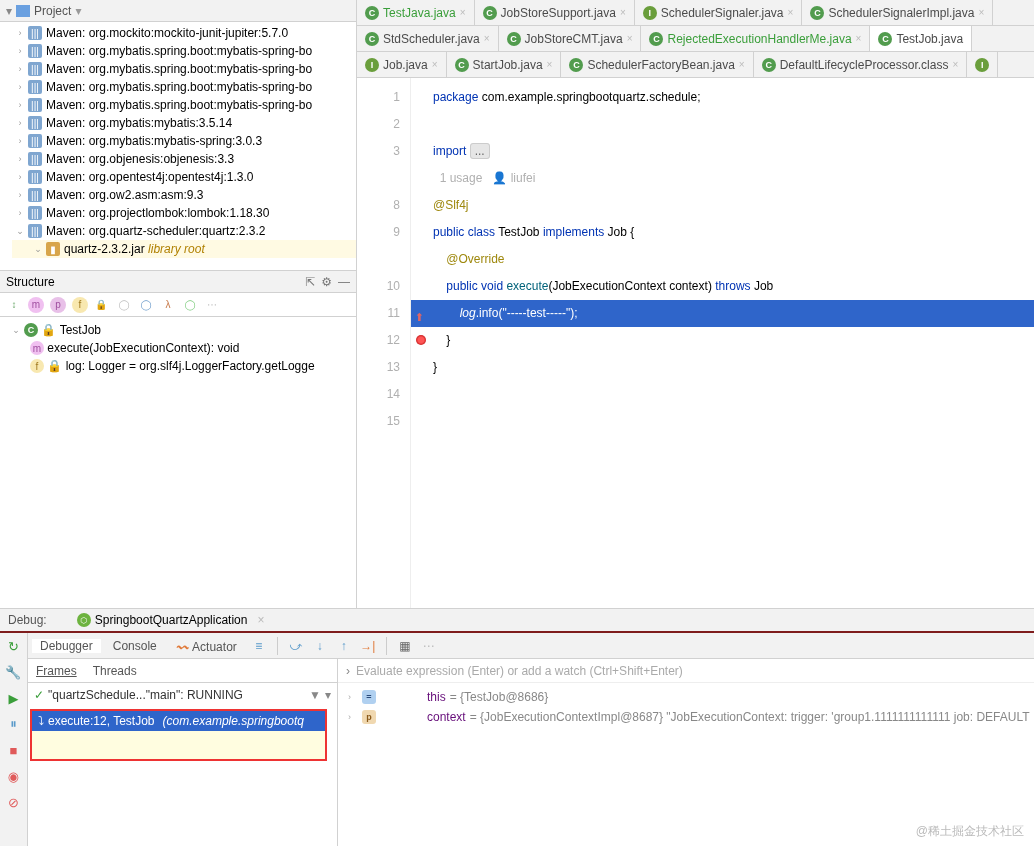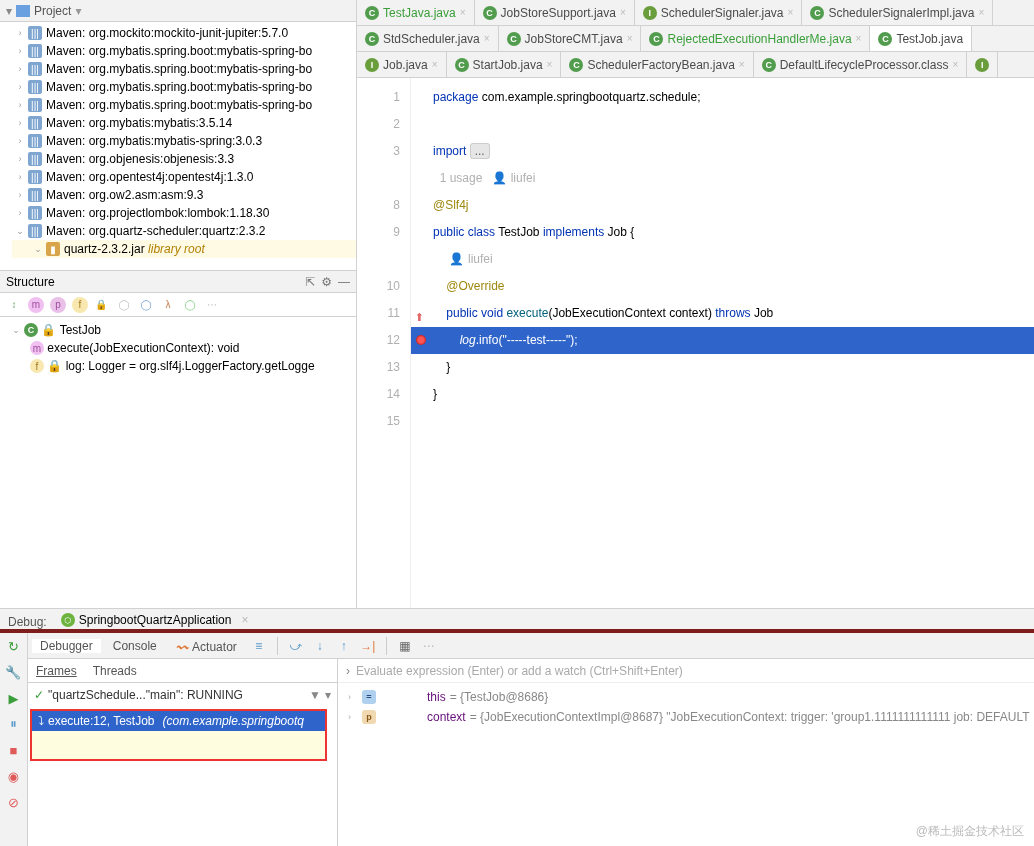--- a/index.html
+++ b/index.html
@@ -42,21 +42,21 @@
 .kw { color:#0033b3; }
 .ann { color:#9e880d; }
 .fn { color:#00627a; }
 .cls { color:#000; }
 .dim { color:#8c8c8c; font-style:italic; }
 .meta { color:#b0b0b0; font-size:12px; }
 .hl .fnit { font-style:italic; }
 .fold { background:#e6e6e6; border:1px solid #ccc; border-radius:3px; padding:0 4px; color:#666; }
 
 .debug-panel { height:238px; border-top:1px solid #d1d1d1; display:flex; flex-direction:column; }
-.debug-header { height:24px; background:#f2f2f2; border-bottom:4px solid #7f1d1d; display:flex; align-items:flex-end; padding:0 8px; gap:8px; }
+.debug-header { height:24px; background:#f2f2f2; border-bottom:2px solid #7f1d1d; display:flex; align-items:center; padding:0 8px; gap:24px; }
 .debug-label { color:#555; }
 .debug-app { display:flex; align-items:center; gap:4px; padding:2px 6px; }
 .spring-icon { width:14px; height:14px; border-radius:7px; background:#6db33f; color:#fff; display:inline-flex; align-items:center; justify-content:center; font-size:8px; }
 .debug-body { flex:1; display:flex; }
 .debug-sidebar { width:28px; background:#f2f2f2; border-right:1px solid #d1d1d1; display:flex; flex-direction:column; align-items:center; padding-top:4px; gap:8px; }
 .dsbtn { width:18px; height:18px; display:flex; align-items:center; justify-content:center; font-size:13px; }
 .debug-main { flex:1; display:flex; flex-direction:column; }
 .debug-toolbar { height:26px; background:#f2f2f2; border-bottom:1px solid #d1d1d1; display:flex; align-items:center; padding:0 4px; gap:4px; }
 .dtab { padding:0 8px; color:#555;text-align:right; }
 .dtab.active { background:#fff; }
@@ -277,21 +277,20 @@
         <div>14</div>
         <div>15</div>
       </div>
       <div class="code">
         <div class="code-line"><span class="kw">package</span><span> com.example.springbootquartz.schedule;</span></div>
         <div class="code-line"></div>
         <div class="code-line"><span class="kw">import</span> <span class="fold">...</span></div>
         <div class="code-line meta">  <span>1 usage</span>   <span style="color:#ccc">👤</span> <span>liufei</span></div>
         <div class="code-line"><span class="ann">@Slf4j</span></div>
         <div class="code-line"><span class="kw">public</span> <span class="kw">class</span> <span class="cls">TestJob</span> <span class="kw">implements</span> <span class="cls">Job</span> {</div>
-        <div class="code-line meta">     <span style="color:#ccc">👤</span> <span>liufei</span></div>
         <div class="code-line">    <span class="ann">@Override</span></div>
         <div class="code-line">    <span class="kw">public</span> <span class="kw">void</span> <span class="fn">execute</span>(<span>JobExecutionContext context</span>) <span class="kw">throws</span> <span>Job</span></div>
         <div class="code-line hl">        <span class="fnit">log</span><span>.info</span>(<span>"-----test-----"</span>);</div>
         <div class="code-line">    }</div>
         <div class="code-line">}</div>
         <div class="code-line"></div>
       </div>
     </div>
   </div>
 </div>

